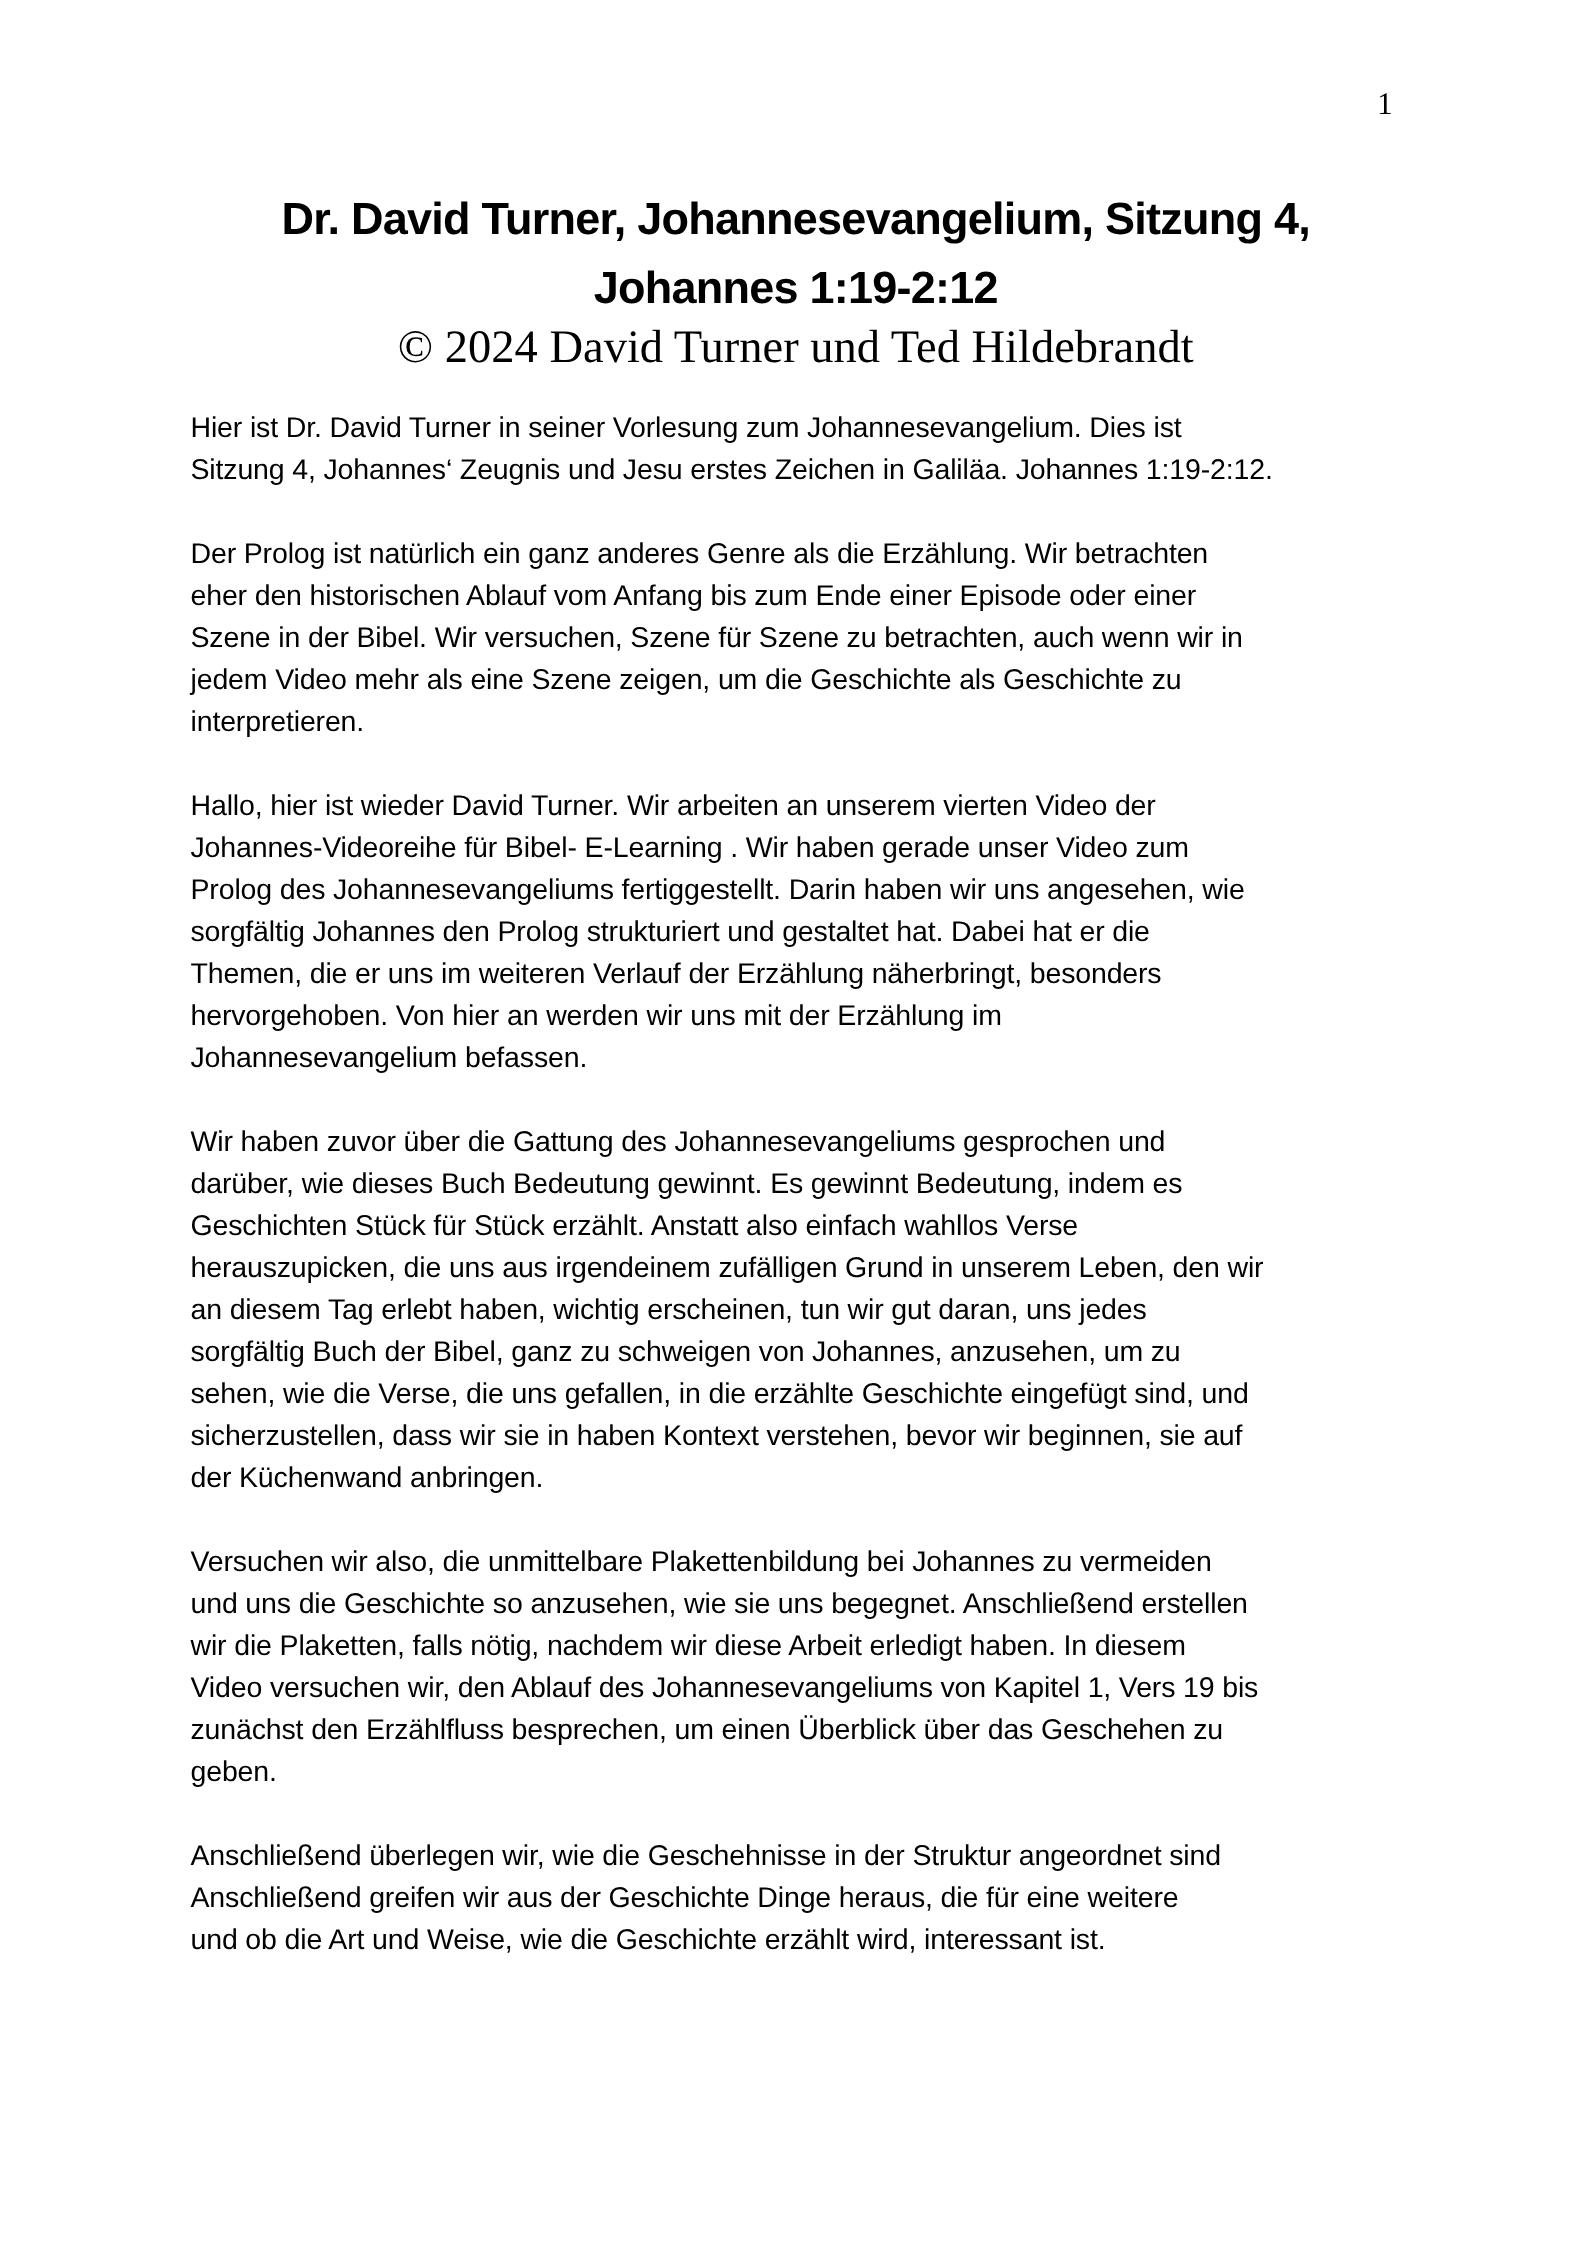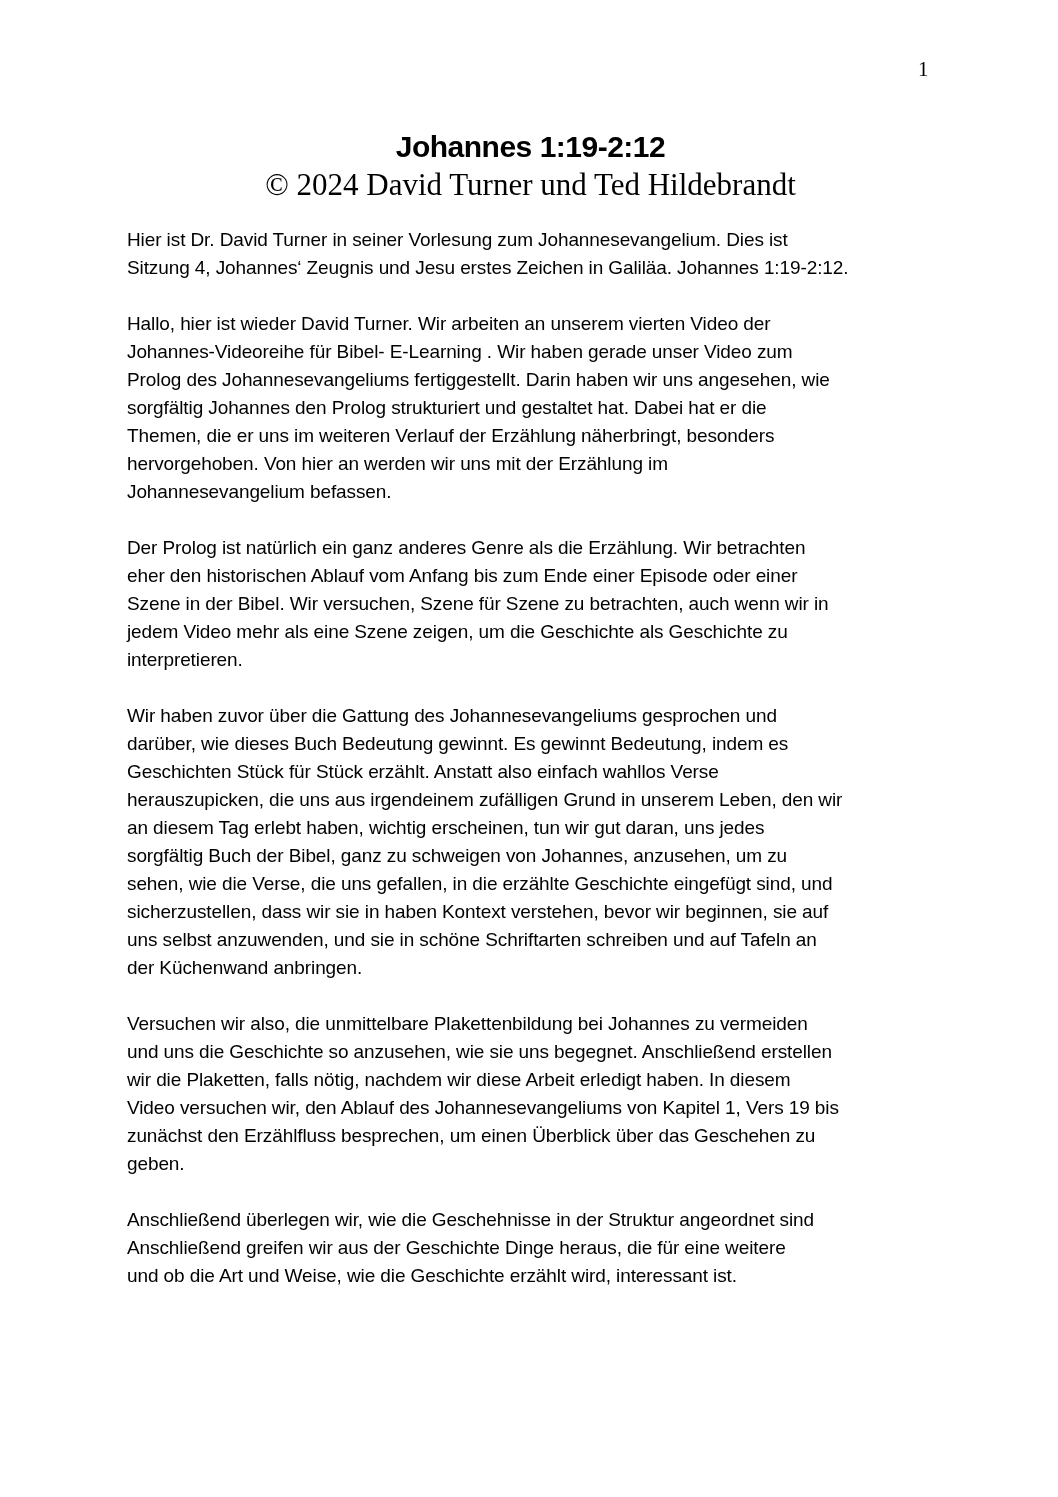--- a/index.html
+++ b/index.html
@@ -58,56 +58,56 @@
     display: block;
   }
 </style>
 </head>
 <body>
 
 <div class="page">
   <div class="page-number">1</div>
 
   <h1 class="doc-title">
+    <span class="title-line">Dr. David Turner, Johannesevangelium, Sitzung 4,</span>
     <span class="title-line">Johannes 1:19-2:12</span>
   </h1>
 
   <div class="copyright">© 2024 David Turner und Ted Hildebrandt</div>
 
   <div class="body-text">
       <p>
         <span class="line">Hier ist Dr. David Turner in seiner Vorlesung zum Johannesevangelium. Dies ist</span>
         <span class="line">Sitzung 4, Johannes‘ Zeugnis und Jesu erstes Zeichen in Galiläa. Johannes 1:19-2:12.</span>
       </p>
       <p>
+        <span class="line">Der Prolog ist natürlich ein ganz anderes Genre als die Erzählung. Wir betrachten</span>
+        <span class="line">eher den historischen Ablauf vom Anfang bis zum Ende einer Episode oder einer</span>
+        <span class="line">Szene in der Bibel. Wir versuchen, Szene für Szene zu betrachten, auch wenn wir in</span>
+        <span class="line">jedem Video mehr als eine Szene zeigen, um die Geschichte als Geschichte zu</span>
+        <span class="line">interpretieren.</span>
+      </p>
+      <p>
         <span class="line">Hallo, hier ist wieder David Turner. Wir arbeiten an unserem vierten Video der</span>
         <span class="line">Johannes-Videoreihe für Bibel- E-Learning . Wir haben gerade unser Video zum</span>
         <span class="line">Prolog des Johannesevangeliums fertiggestellt. Darin haben wir uns angesehen, wie</span>
         <span class="line">sorgfältig Johannes den Prolog strukturiert und gestaltet hat. Dabei hat er die</span>
         <span class="line">Themen, die er uns im weiteren Verlauf der Erzählung näherbringt, besonders</span>
         <span class="line">hervorgehoben. Von hier an werden wir uns mit der Erzählung im</span>
         <span class="line">Johannesevangelium befassen.</span>
-      </p>
-      <p>
-        <span class="line">Der Prolog ist natürlich ein ganz anderes Genre als die Erzählung. Wir betrachten</span>
-        <span class="line">eher den historischen Ablauf vom Anfang bis zum Ende einer Episode oder einer</span>
-        <span class="line">Szene in der Bibel. Wir versuchen, Szene für Szene zu betrachten, auch wenn wir in</span>
-        <span class="line">jedem Video mehr als eine Szene zeigen, um die Geschichte als Geschichte zu</span>
-        <span class="line">interpretieren.</span>
       </p>
       <p>
         <span class="line">Wir haben zuvor über die Gattung des Johannesevangeliums gesprochen und</span>
         <span class="line">darüber, wie dieses Buch Bedeutung gewinnt. Es gewinnt Bedeutung, indem es</span>
         <span class="line">Geschichten Stück für Stück erzählt. Anstatt also einfach wahllos Verse</span>
         <span class="line">herauszupicken, die uns aus irgendeinem zufälligen Grund in unserem Leben, den wir</span>
         <span class="line">an diesem Tag erlebt haben, wichtig erscheinen, tun wir gut daran, uns jedes</span>
         <span class="line">sorgfältig Buch der Bibel, ganz zu schweigen von Johannes, anzusehen, um zu</span>
         <span class="line">sehen, wie die Verse, die uns gefallen, in die erzählte Geschichte eingefügt sind, und</span>
         <span class="line">sicherzustellen, dass wir sie in haben Kontext verstehen, bevor wir beginnen, sie auf</span>
-        <span class="line">uns selbst anzuwenden, und sie in schöne Schriftarten schreiben und auf Tafeln an</span>
         <span class="line">der Küchenwand anbringen.</span>
       </p>
       <p>
         <span class="line">Versuchen wir also, die unmittelbare Plakettenbildung bei Johannes zu vermeiden</span>
         <span class="line">und uns die Geschichte so anzusehen, wie sie uns begegnet. Anschließend erstellen</span>
         <span class="line">wir die Plaketten, falls nötig, nachdem wir diese Arbeit erledigt haben. In diesem</span>
         <span class="line">Video versuchen wir, den Ablauf des Johannesevangeliums von Kapitel 1, Vers 19 bis</span>
         <span class="line">zunächst den Erzählfluss besprechen, um einen Überblick über das Geschehen zu</span>
         <span class="line">geben.</span>
       </p>

